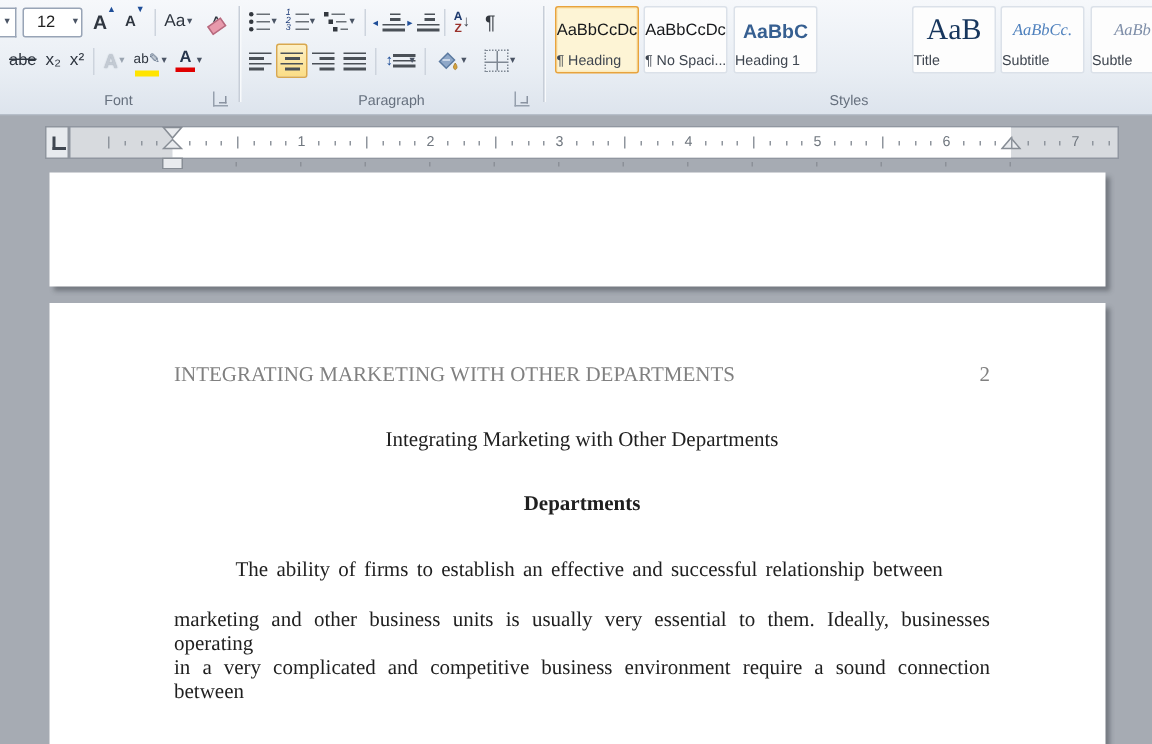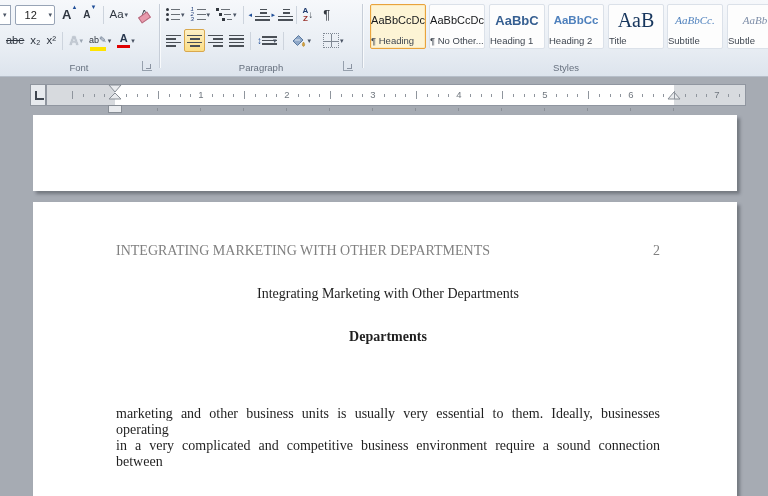--- a/index.html
+++ b/index.html
@@ -295,29 +295,25 @@
 
   <div class="vsep" style="left:362px;"></div>
 
   <div style="position:absolute;left:364px;top:0;right:0;height:76px;">
     <div class="style-item sel" style="left:6px;">
       <span class="prev p-normal">AaBbCcDc</span>
       <span class="lbl">¶ Heading</span>
     </div>
     <div class="style-item" style="left:65px;">
       <span class="prev p-normal">AaBbCcDc</span>
-      <span class="lbl">¶ No Other...</span>
+      <span class="lbl">¶ No Spaci...</span>
     </div>
     <div class="style-item" style="left:125px;">
       <span class="prev p-h1">AaBbC</span>
       <span class="lbl">Heading 1</span>
-    </div>
-    <div class="style-item" style="left:184px;">
-      <span class="prev p-h2">AaBbCc</span>
-      <span class="lbl">Heading 2</span>
     </div>
     <div class="style-item" style="left:303px;">
       <span class="prev p-subtitle">AaBbCc.</span>
       <span class="lbl">Subtitle</span>
     </div>
     <div class="style-item" style="left:244px;">
       <span class="prev p-title">AaB</span>
       <span class="lbl">Title</span>
     </div>
     <div class="style-item" style="left:363px;width:56px;">
@@ -423,15 +419,16 @@
 
 <div class="page page1"></div>
 
 <div class="page page2 doc">
   <div class="docline hdr" style="top:41px;">
     <span>INTEGRATING MARKETING WITH OTHER DEPARTMENTS</span>
     <span>2</span>
   </div>
   <div class="docline ctrline" style="top:84px;">Integrating Marketing with Other Departments</div>
   <div class="docline ctrline" style="top:127px;font-weight:bold;">Departments</div>
+  <div class="docline" style="top:171px;text-indent:41px;word-spacing:2px;">The ability of firms to establish an effective and successful relationship between</div>
   <div class="docline just" style="top:236px;">in a very complicated and competitive business environment require a sound connection between</div>
   <div class="docline just" style="top:204px;">marketing and other business units is usually very essential to them. Ideally, businesses operating</div>
 </div>
 
 </body></html>

